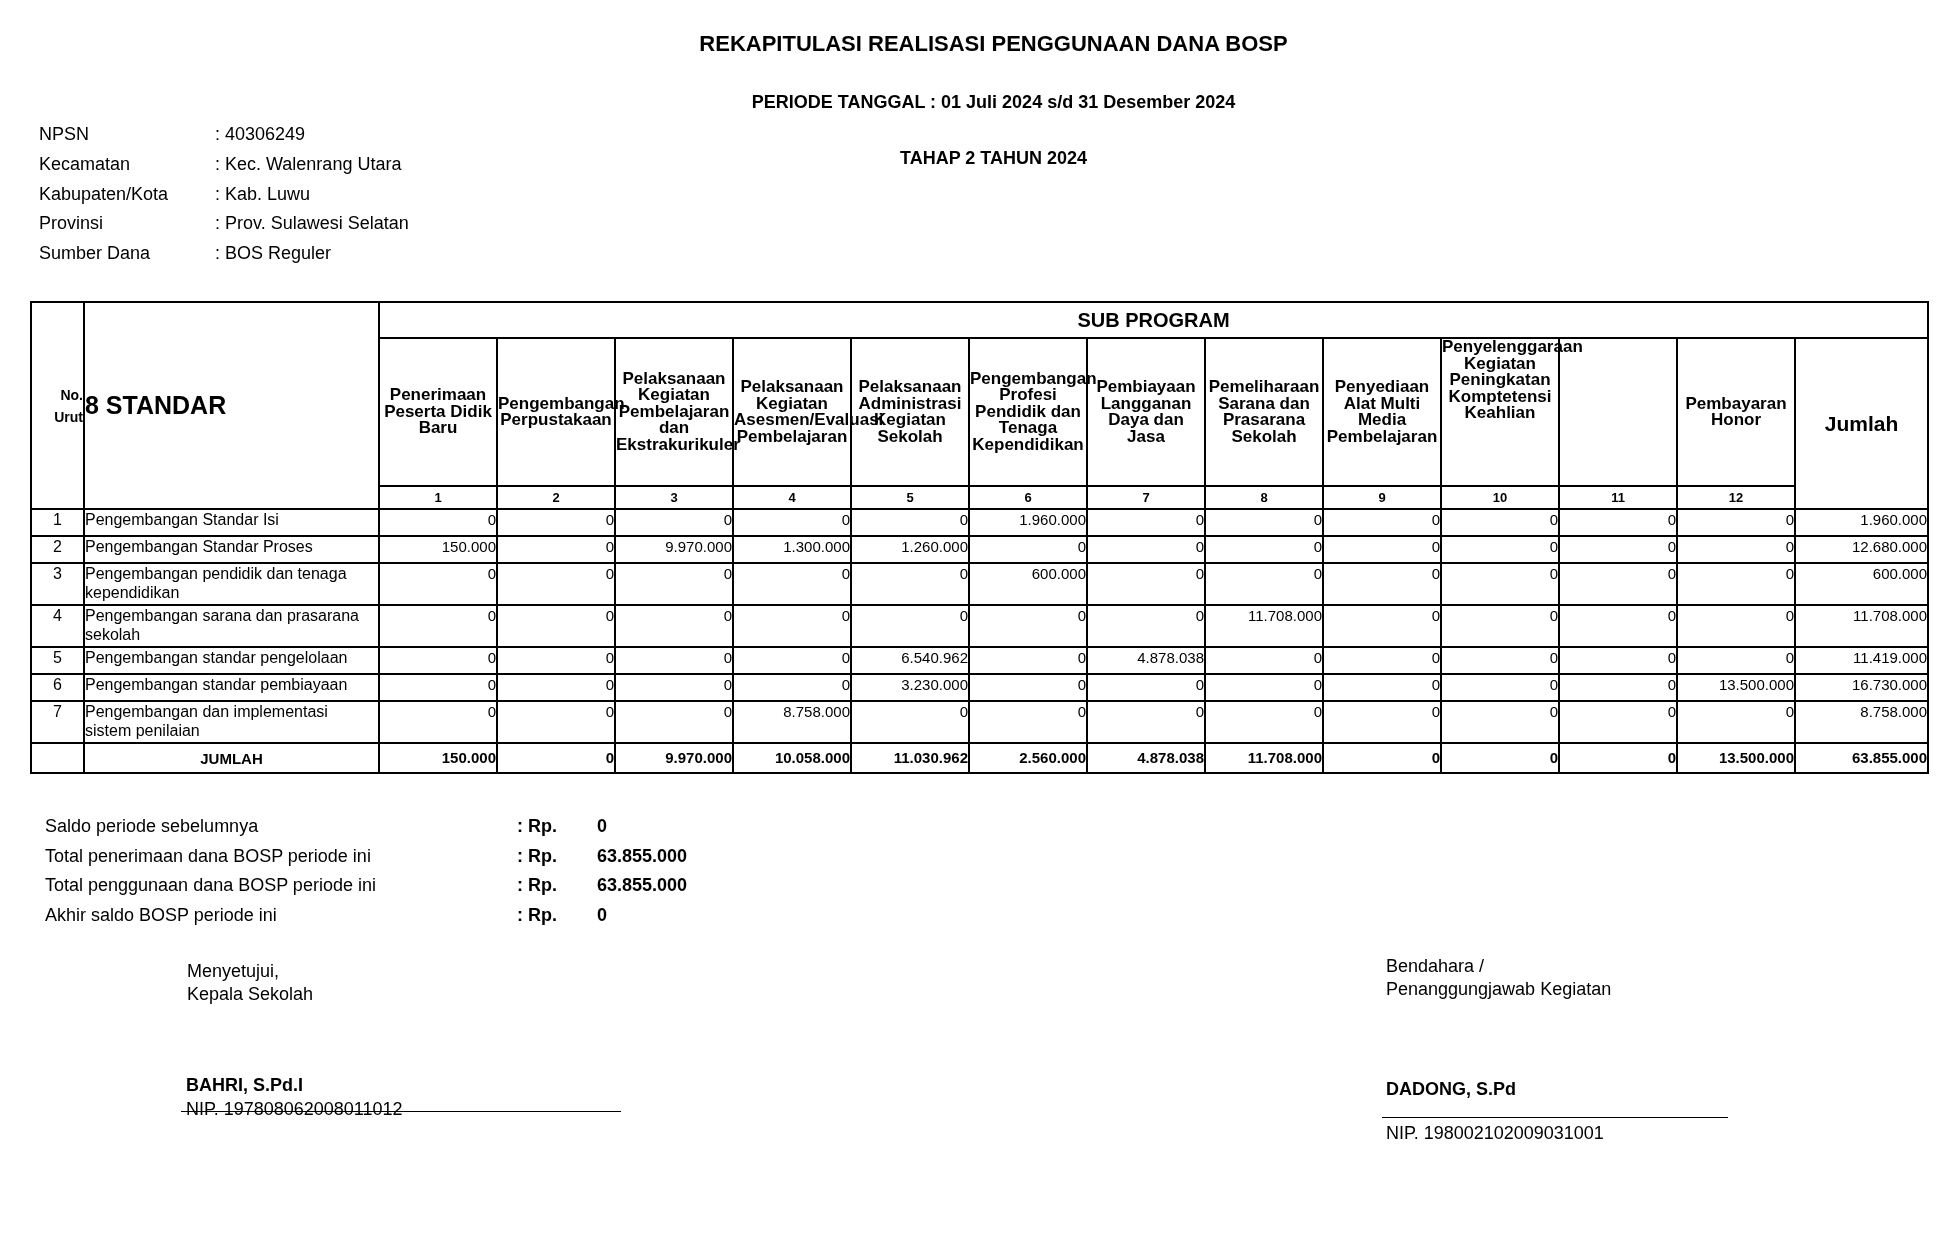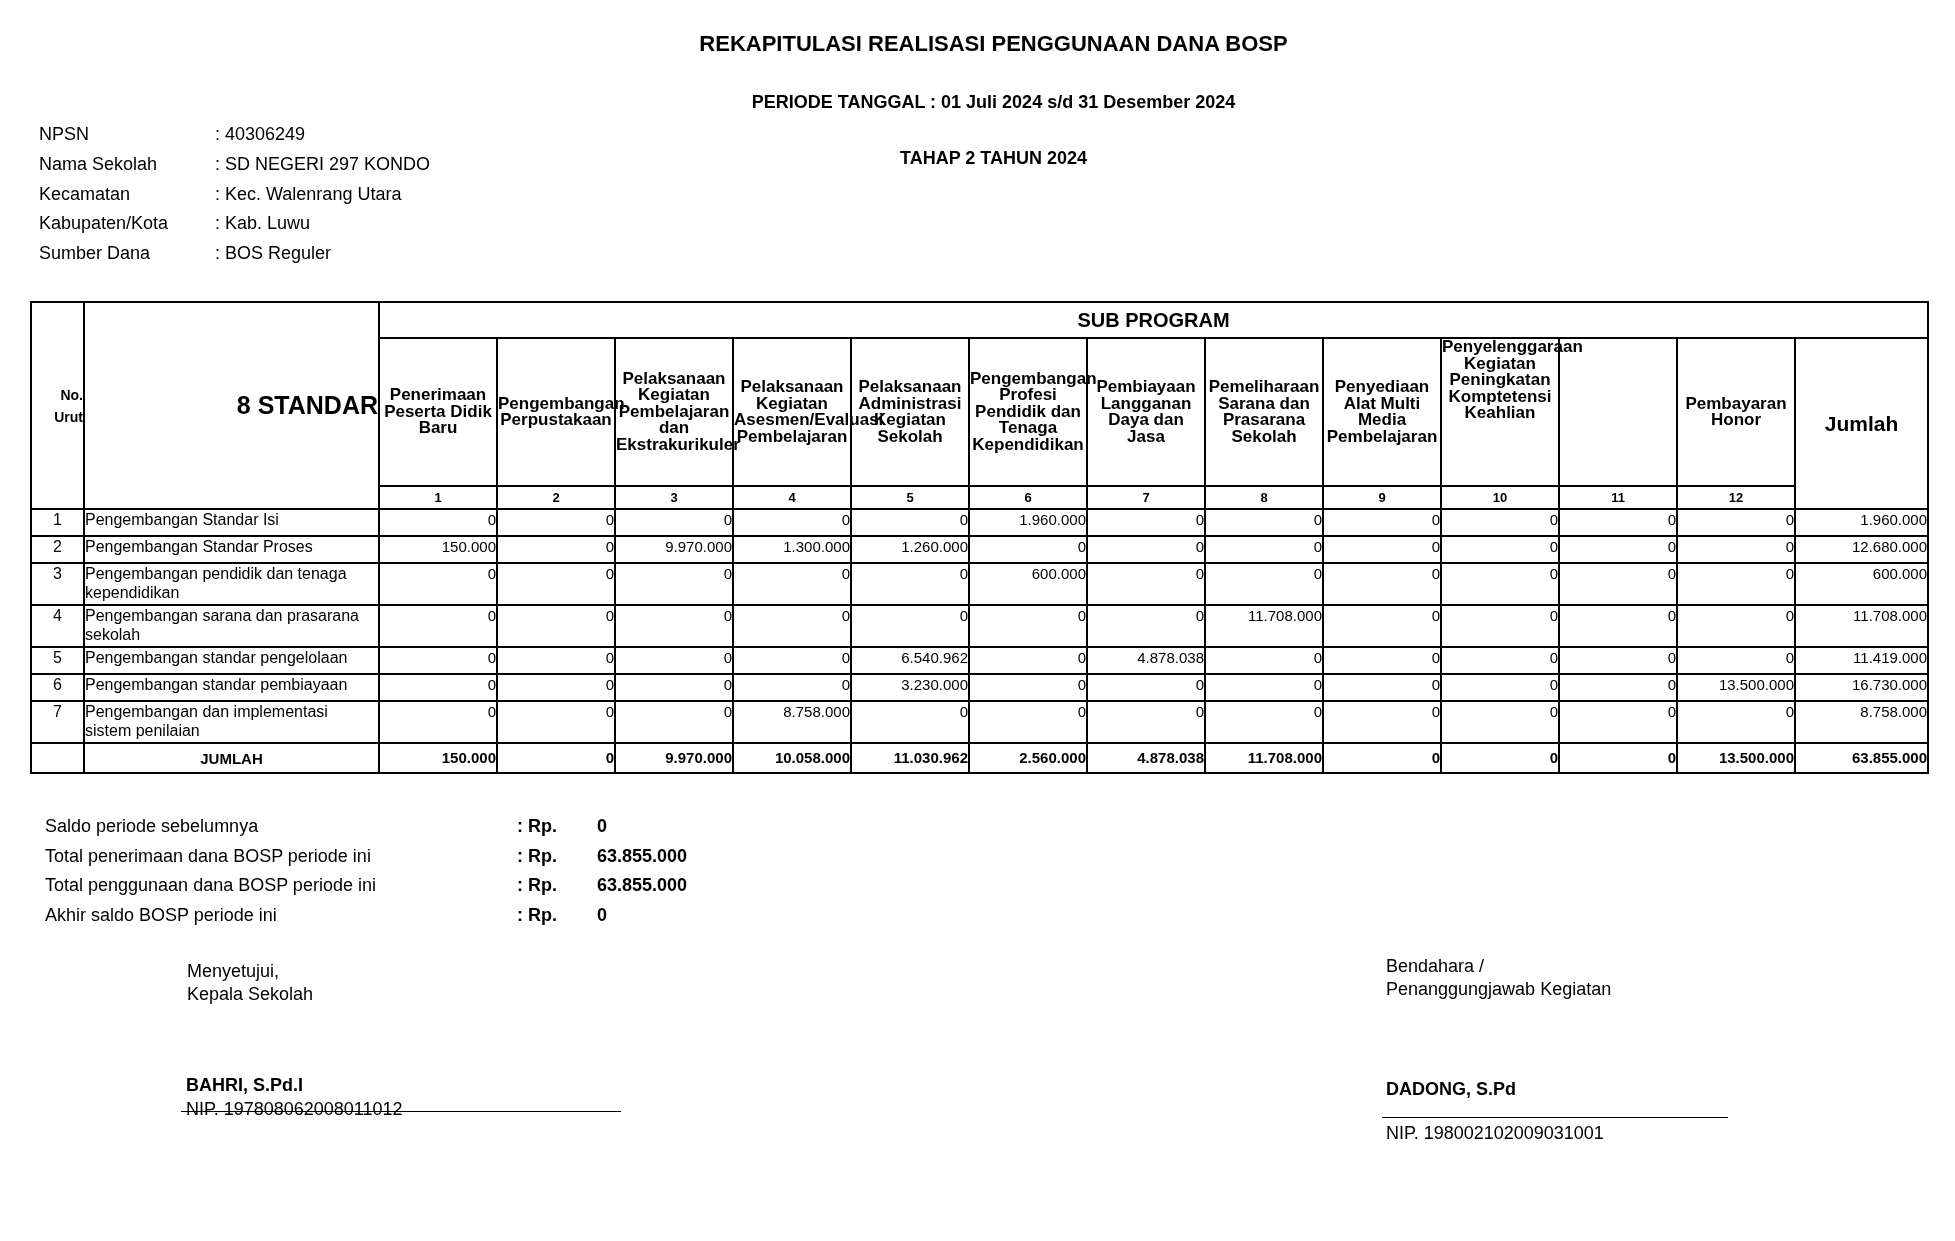--- a/index.html
+++ b/index.html
@@ -10,21 +10,21 @@
   .title-sub { font-size: 18px; line-height: 24px; margin-top: 32px; }
 
   .info { position: absolute; left: 39px; top: 120px; font-size: 18px; }
   .info-row { height: 29.8px; line-height: 29.8px; display: flex; align-items: flex-end; }
   .info-label { width: 176px; }
 
   table.rekap { position: absolute; left: 30px; top: 301px; border-collapse: collapse; table-layout: fixed; width: 1897px; }
   table.rekap td, table.rekap th { border: 2px solid #000; padding: 0; }
   .th-sub { height: 34px; font-size: 20px; font-weight: bold; text-align: center; }
   .th-no { font-size: 14px; font-weight: bold; text-align: right; line-height: 22px; }
-  .th-std { font-size: 25px; font-weight: bold; text-align: right; }
+  .th-std { font-size: 25px; font-weight: bold; text-align: left; }
   .th-col { height: 146px; font-size: 17px; font-weight: bold; text-align: center; vertical-align: middle; line-height: 16.5px; padding: 0 1px; }
   .th-col.top { vertical-align: top; }
   .th-jml { font-size: 21px; font-weight: bold; text-align: center; }
   .th-num { height: 21px; font-size: 13px; font-weight: bold; text-align: center; }
   td.no { text-align: center; vertical-align: top; font-size: 16px; line-height: 20px; padding-top: 2px; }
   td.name { font-size: 16px; vertical-align: top; line-height: 19px; padding: 2px 2px 0 2px; }
   td.val { text-align: right; vertical-align: top; font-size: 15px; line-height: 20px; padding: 2px 2px 0 0; }
   tr.r1 td { height: 25px; }
   tr.r2 td { height: 40px; }
   tr.total td { height: 28px; font-weight: bold; vertical-align: middle; padding-top: 0; }
@@ -49,30 +49,30 @@
   <div class="title-sub">PERIODE TANGGAL : 01 Juli 2024 s/d 31 Desember 2024</div>
   <div class="title-sub">TAHAP 2 TAHUN 2024</div>
 </div>
 
 <div class="info">
   <div class="info-row">
     <span class="info-label">NPSN</span>
     <span>: 40306249</span>
   </div>
   <div class="info-row">
-    <span class="info-label">Nama Sekolah</span>
-    <span>: SD NEGERI 297 KONDO</span>
-  </div>
-  <div class="info-row">
     <span class="info-label">Kecamatan</span>
     <span>: Kec. Walenrang Utara</span>
   </div>
   <div class="info-row">
     <span class="info-label">Kabupaten/Kota</span>
     <span>: Kab. Luwu</span>
+  </div>
+  <div class="info-row">
+    <span class="info-label">Provinsi</span>
+    <span>: Prov. Sulawesi Selatan</span>
   </div>
   <div class="info-row">
     <span class="info-label">Sumber Dana</span>
     <span>: BOS Reguler</span>
   </div>
 </div>
 
 <table class="rekap">
   <colgroup>
     <col style="width:53px">

